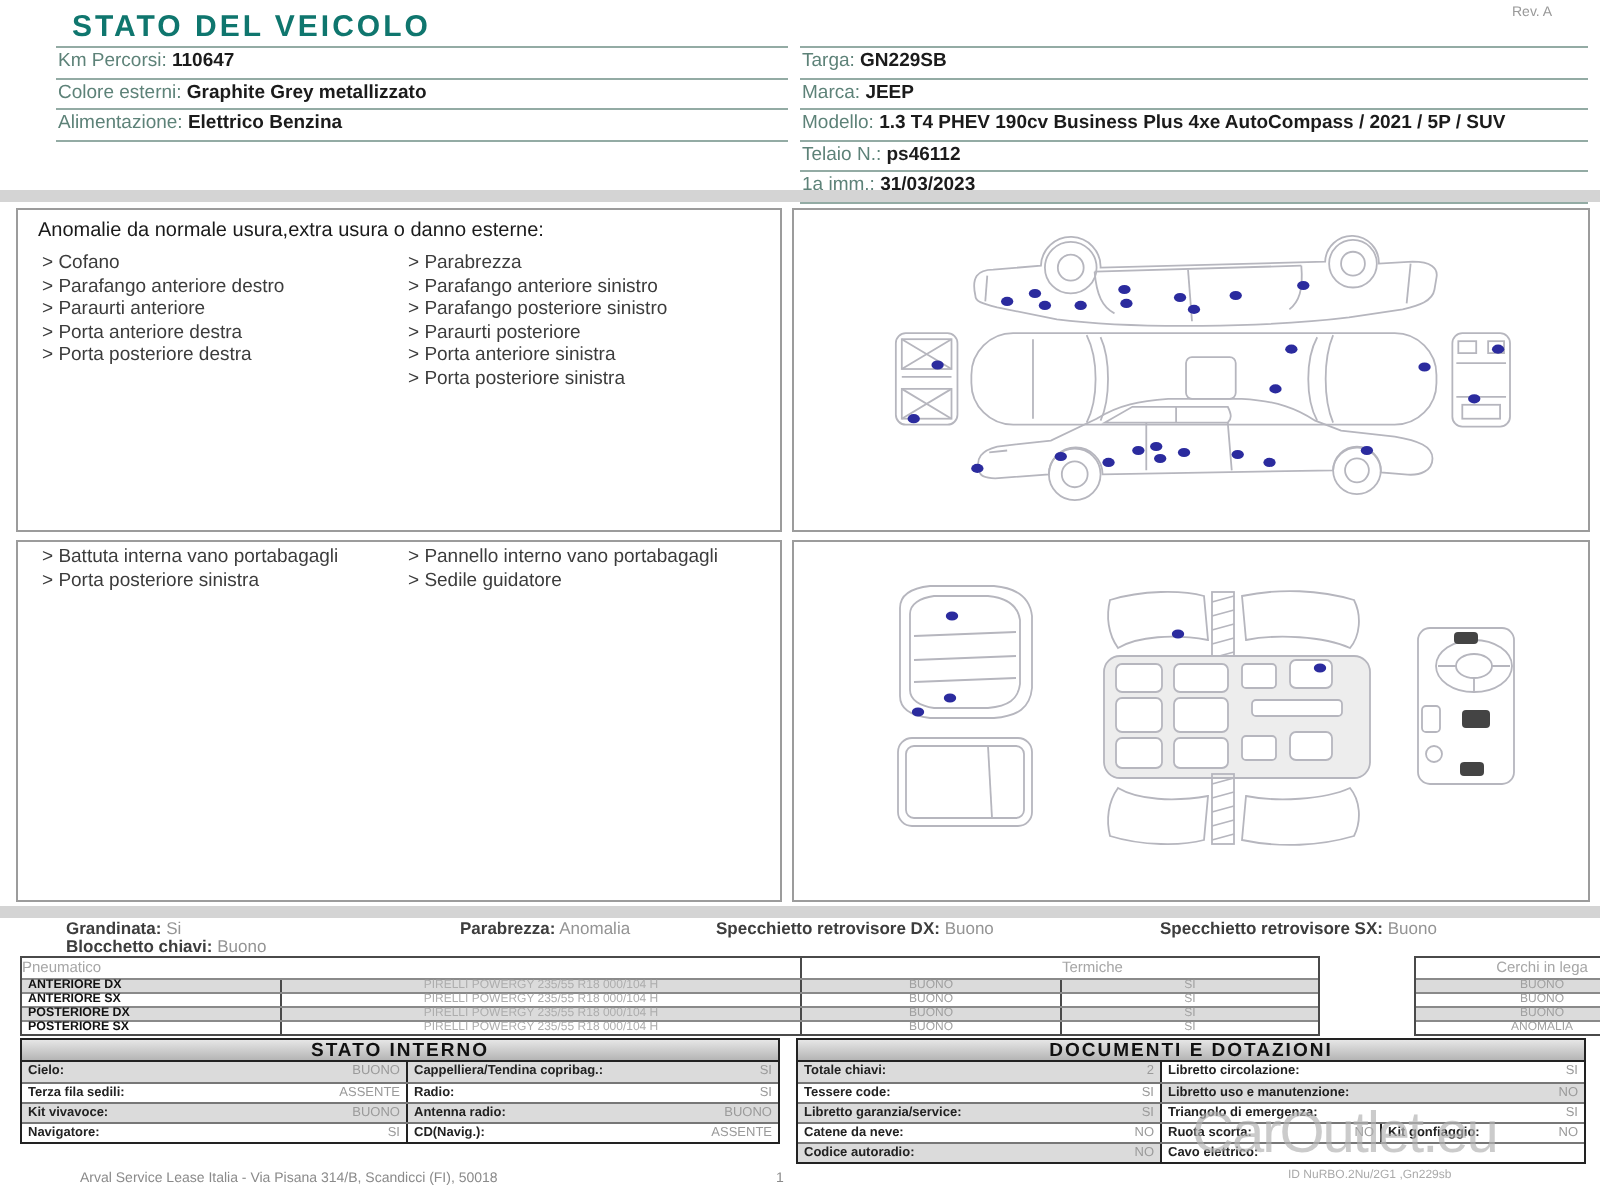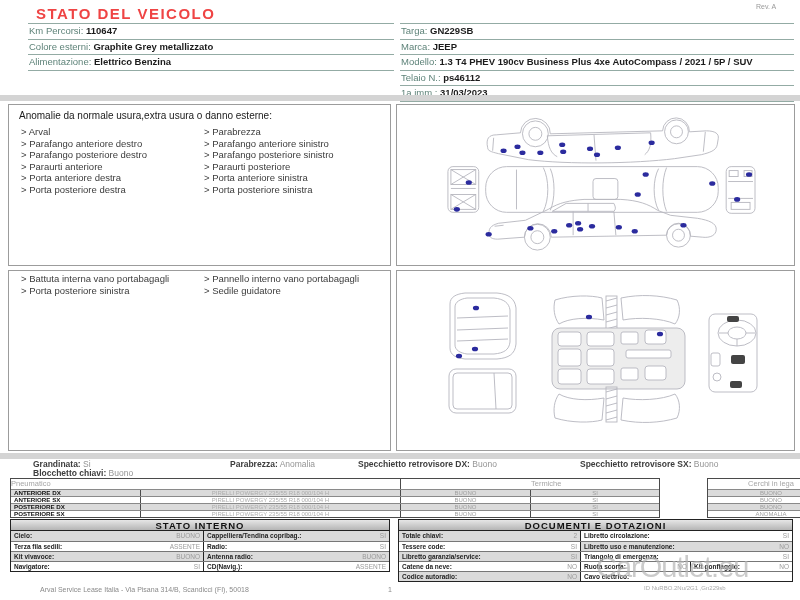--- a/index.html
+++ b/index.html
@@ -1,21 +1,21 @@
 <!DOCTYPE html>
 <html><head>
 <meta charset="utf-8">
 <style>
   * { box-sizing:border-box; margin:0; padding:0; }
   html,body { background:#fff; }
   .page { position:relative; width:800px; height:600px; background:#fff;
           font-family:"Liberation Sans", sans-serif; overflow:hidden; }
 
   .title { position:absolute; left:36px; top:5px; font-size:15px; font-weight:bold;
-           color:#ef4444; letter-spacing:1.5px; }
+           color:#0f766e; letter-spacing:1.5px; }
   .rev { position:absolute; left:756px; top:3px; font-size:7px; color:#999; }
 
   .hfields { position:absolute; top:23px; border-top:1px solid #93aba4; }
   .hf-left { left:28px; width:366px; }
   .hf-right { left:400px; width:394px; }
   .hrow { border-bottom:1px solid #93aba4; padding:2px 0 2px 1px; font-size:9.5px; line-height:10.5px; }
   .hlabel { color:#5d8278; }
   .hval { color:#1b1b1b; font-weight:bold; }
 
   .band { position:absolute; left:0; width:800px; height:6px; background:#d4d4d4; }
@@ -99,23 +99,22 @@
     <div class="hrow"><span class="hlabel">Telaio N.:</span> <span class="hval">ps46112</span></div>
     <div class="hrow"><span class="hlabel">1a imm.:</span> <span class="hval">31/03/2023</span></div>
   </div>
 
   <div class="band band1"></div>
 
   <div class="box b-ext-t">
     <div class="box-title">Anomalie da normale usura,extra usura o danno esterne:</div>
     <div class="cols">
       <div class="colA">
-        <div class="aitem">Arval</div>
+        <div class="aitem">Cofano</div>
         <div class="aitem">Parafango anteriore destro</div>
-        <div class="aitem">Parafango posteriore destro</div>
         <div class="aitem">Paraurti anteriore</div>
         <div class="aitem">Porta anteriore destra</div>
         <div class="aitem">Porta posteriore destra</div>
       </div>
       <div class="colB">
         <div class="aitem">Parabrezza</div>
         <div class="aitem">Parafango anteriore sinistro</div>
         <div class="aitem">Parafango posteriore sinistro</div>
         <div class="aitem">Paraurti posteriore</div>
         <div class="aitem">Porta anteriore sinistra</div>

